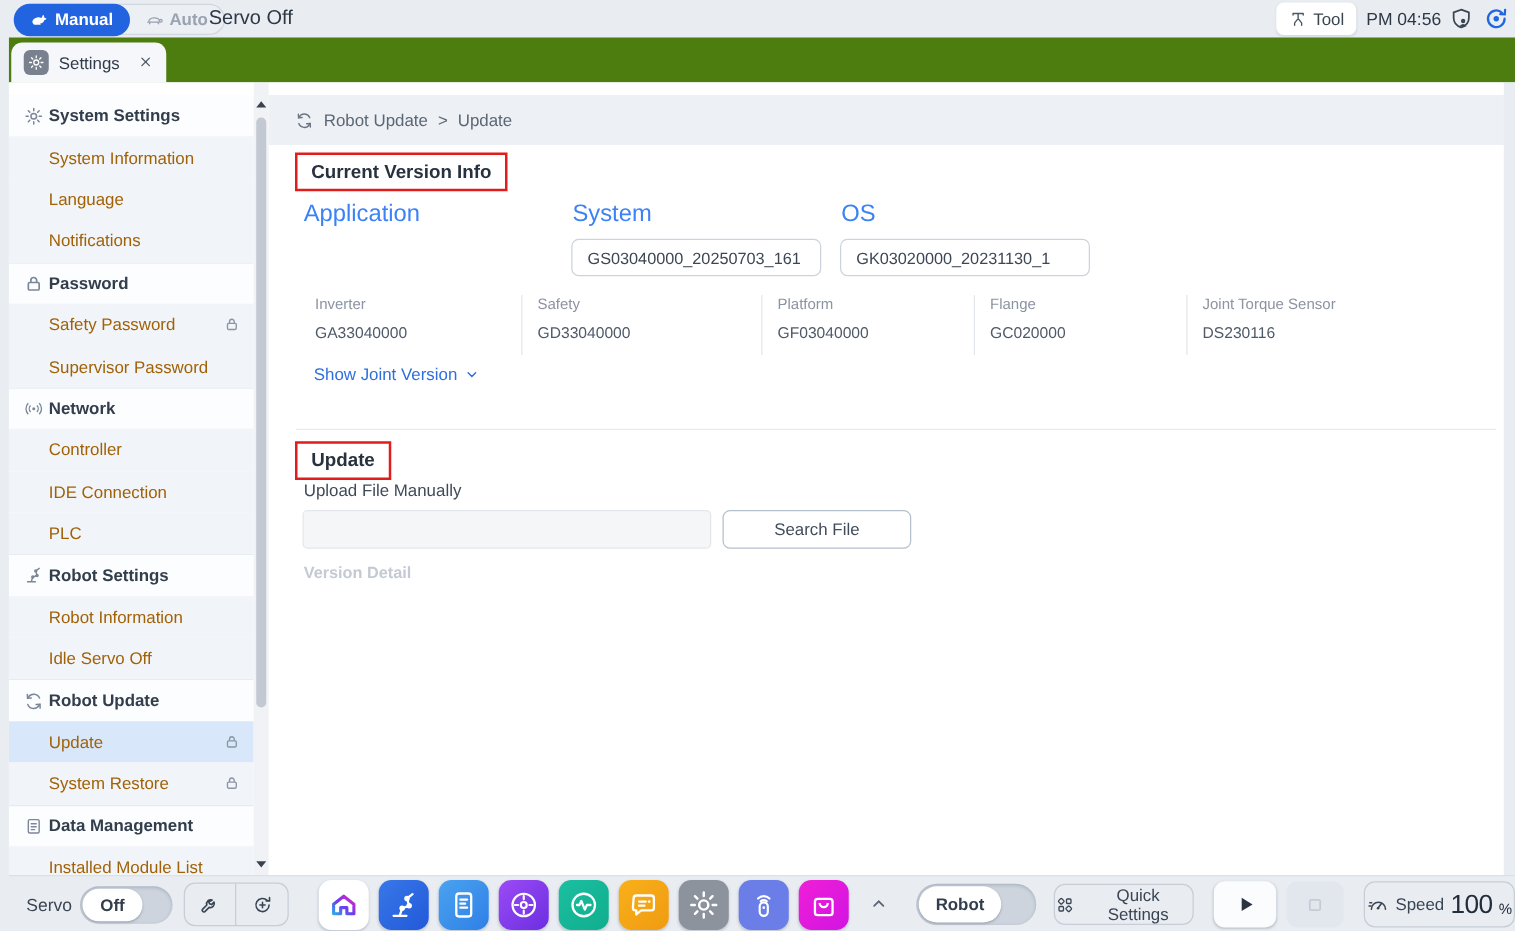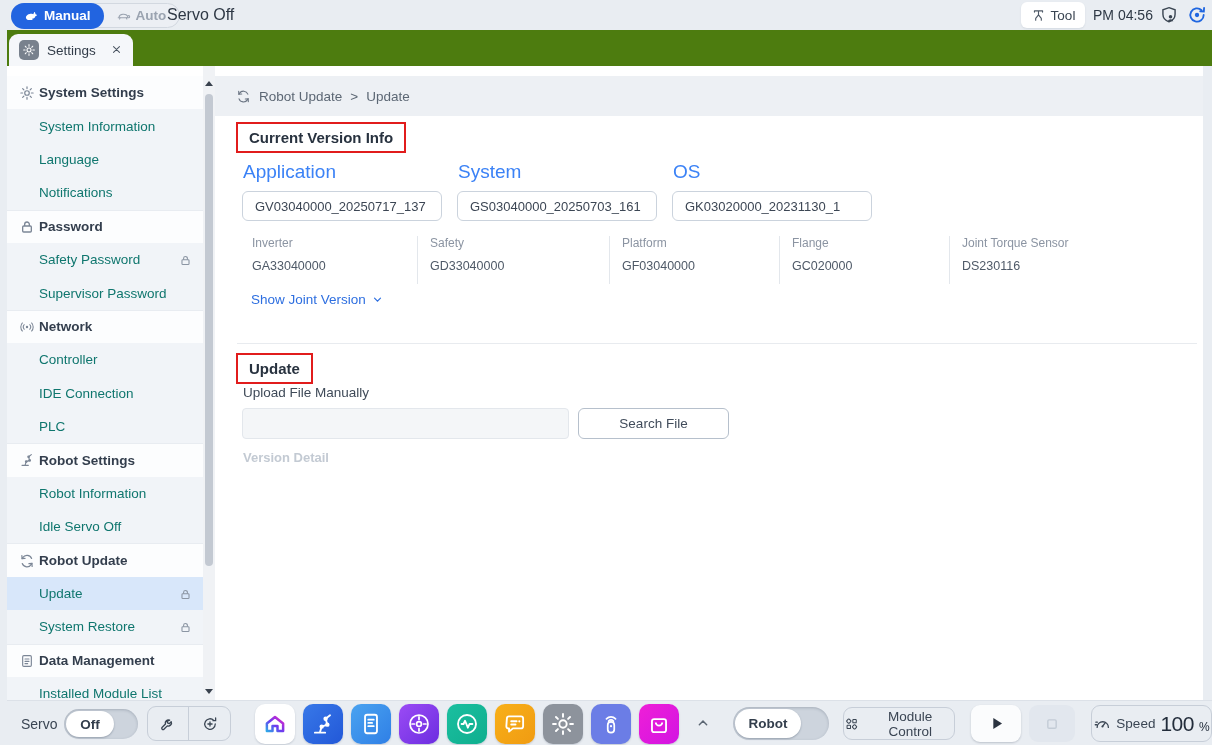--- a/index.html
+++ b/index.html
@@ -46,21 +46,21 @@
 
   .sidebar { position:absolute; left:0; top:0; width:196px; height:634px; background:#fff; overflow:hidden; }
   .nav { position:relative; height:33.4px; display:flex; align-items:center; cursor:pointer; }
   .nav:first-child { margin-top:10px; }
   .nav.hdr { background:#fcfdfe; border-top:1px solid #e8ecf1; }
   .nav.hdr .nlabel { font-weight:700; color:#333e4d; }
   .nav.sub { background:#f1f4f8; }
   .nav.sel { background:#d8e7fa; }
   .nicon { position:absolute; left:12px; width:16px; height:16px; color:#7b8696; }
   .nicon svg { width:16px; height:16px; }
-  .nlabel { margin-left:32px; font-size:13.5px; color:#0f766e; white-space:nowrap; }
+  .nlabel { margin-left:32px; font-size:13.5px; color:#a16207; white-space:nowrap; }
   .nlock { position:absolute; right:11px; width:13px; height:13px; color:#8b95a3; }
   .nlock svg { width:13px; height:13px; }
 
   .side-scroll { position:absolute; left:196px; top:0; width:12px; height:634px; background:#f0f2f5; }
   .ss-up, .ss-down { position:absolute; left:0; width:12px; height:14px; display:flex; align-items:center; justify-content:center; cursor:pointer; }
   .ss-up { top:10px; } .ss-down { bottom:2px; }
   .ss-up:before { content:""; border-left:4px solid transparent; border-right:4px solid transparent; border-bottom:5px solid #39424e; }
   .ss-down:before { content:""; border-left:4px solid transparent; border-right:4px solid transparent; border-top:5px solid #39424e; }
   .ss-thumb { position:absolute; left:2px; top:28px; width:8px; height:472px; background:#c3c9d2; border-radius:4px; cursor:pointer; }
 
@@ -468,21 +468,20 @@
           </svg>
         <span>Robot Update</span>
         <span>&gt;</span>
         <span>Update</span>
       </div>
 
       <div class="red-title t-cvi">Current Version Info</div>
 
       <div class="fgroup fg-0">
         <div class="fg-label">Application</div>
-        <div class="fg-box">GV03040000_20250717_137</div>
       </div>
       <div class="fgroup fg-1">
         <div class="fg-label">System</div>
         <div class="fg-box">GS03040000_20250703_161</div>
       </div>
       <div class="fgroup fg-2">
         <div class="fg-label">OS</div>
         <div class="fg-box">GK03020000_20231130_1</div>
       </div>
 
@@ -599,21 +598,21 @@
     </button>
 
     <div class="toggle robot-toggle">
       <div class="knob">Robot</div>
     </div>
 
     <button class="qc-btn">
       <svg>
           <use href="#i-grid"></use>
         </svg>
-      <span>Module Control</span>
+      <span>Quick Settings</span>
     </button>
 
     <button class="play-btn">
         <svg>
           <use href="#i-play"></use>
         </svg>
       </button>
     <button class="stop-btn">
         <svg>
           <use href="#i-stop"></use>

